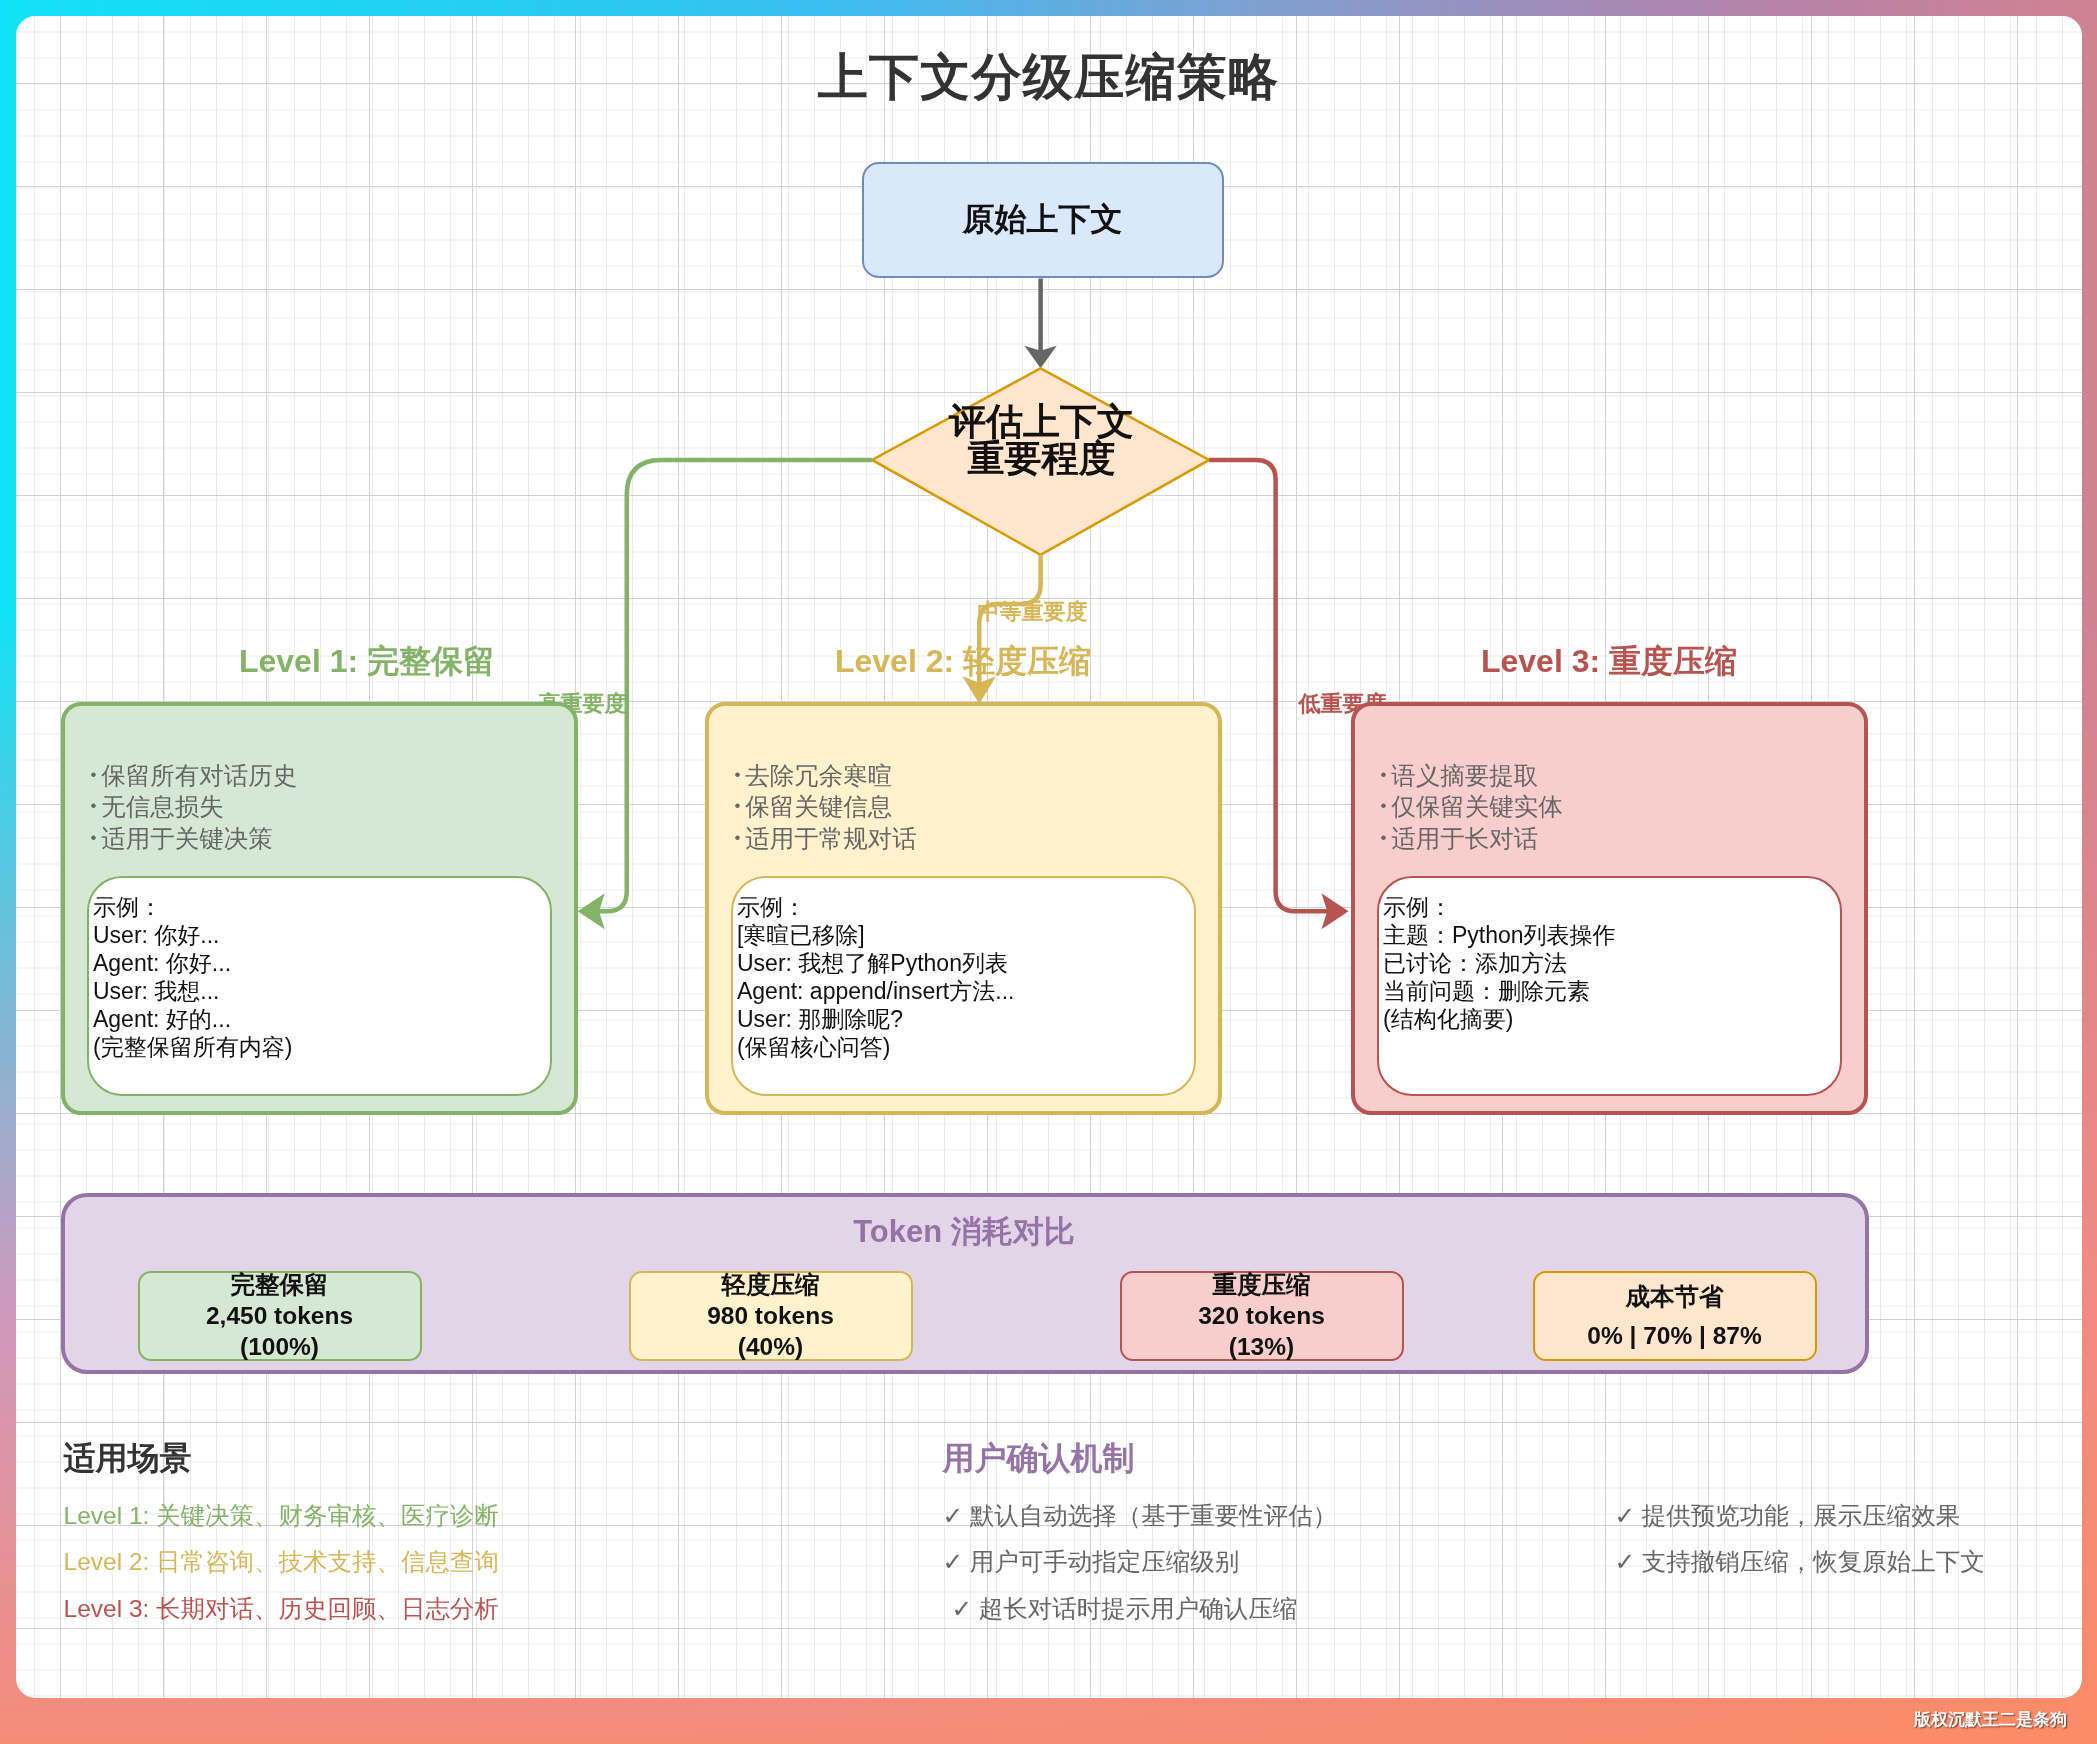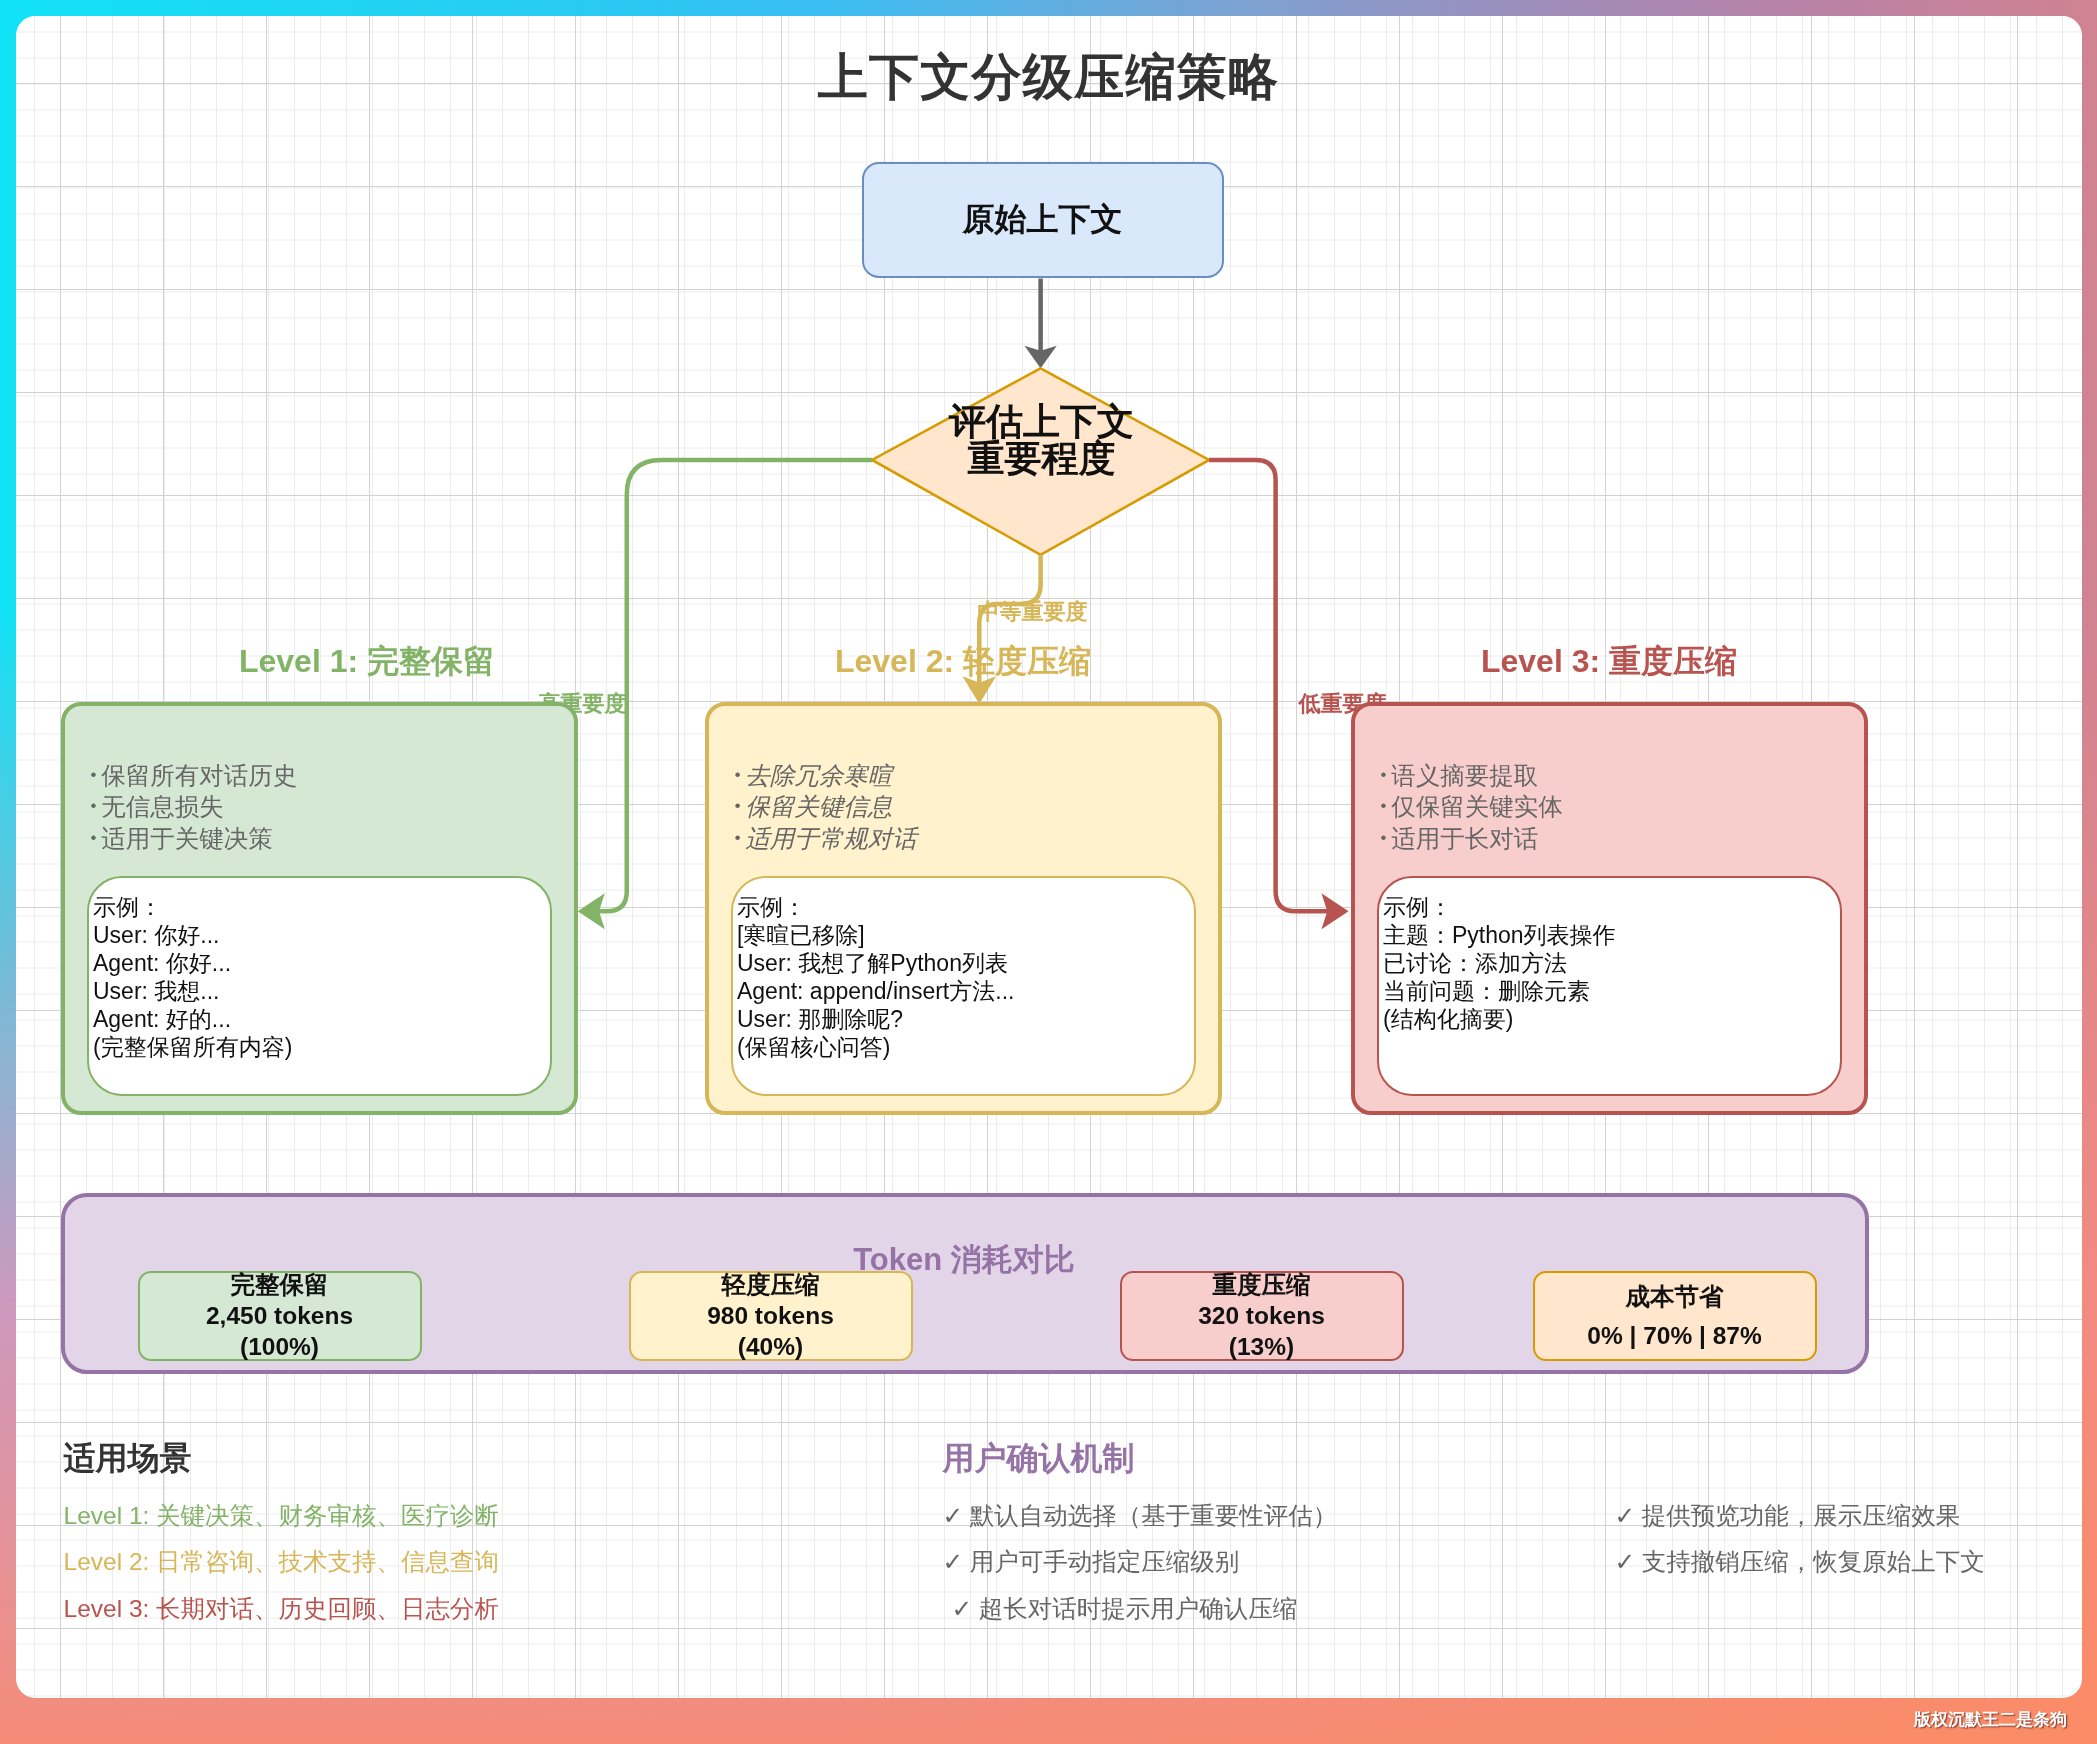--- a/index.html
+++ b/index.html
@@ -57,21 +57,21 @@
   .example {
     box-sizing: border-box; border-width: 2.6px; border-style: solid; border-radius: 35px;
     background: #fff; width: 465px; height: 220px;
     font-size: 23px; line-height: 28px; color: #111; padding: 15.5px 0 0 3.9px;
   }
   .edge-label { font-size: 22px; font-weight: bold; }
   .token-panel {
     left: 45px; top: 1177px; width: 1808px; height: 181px; box-sizing: border-box;
     background: #e1d5e7; border: 4.5px solid #9673a6; border-radius: 26px;
   }
-  .token-title { font-size: 31px; font-weight: bold; color: #9673a6; text-align: center; width: 1808px; left: -4.5px; top: 14px; margin-top: 28px; }
+  .token-title { font-size: 31px; font-weight: bold; color: #9673a6; text-align: center; width: 1808px; left: -4.5px; top: 14px; }
   .token-cell {
     box-sizing: border-box; width: 284px; height: 90px; border: 2.6px solid; border-radius: 13px;
     display: flex; flex-direction: column; align-items: center; justify-content: center;
     font-size: 24.5px; font-weight: bold; color: #111; line-height: 31px; text-align: center;
   }
   .section-title { font-size: 32px; font-weight: bold; }
   .scene { font-size: 24.5px; }
   .confirm { font-size: 24.5px; color: #666; }
   .watermark {
     right: 30px; bottom: 14px; font-size: 17px; font-weight: bold; color: #ffffff;
@@ -131,21 +131,21 @@
       <div>User: 你好...</div>
       <div>Agent: 你好...</div>
       <div>User: 我想...</div>
       <div>Agent: 好的...</div>
       <div>(完整保留所有内容)</div>
     </div>
   </div>
 
   <div class="abs level-title" style="left:689px; top:624px; color:#d6b656;">Level 2: 轻度压缩</div>
   <div class="abs lvl-box" style="left:689px; top:686px; background:#fff2cc; border-color:#d6b656;">
-    <div class="abs lvl-bullets" style="left:26px; top:53px;font-style:italic;">
+    <div class="abs lvl-bullets" style="left:26px; top:53px;">
       <div>去除冗余寒暄</div>
       <div>保留关键信息</div>
       <div>适用于常规对话</div>
     </div>
     <div class="abs example" style="left:22.6px; top:170px; border-color:#d6b656;">
       <div>示例：</div>
       <div>[寒暄已移除]</div>
       <div>User: 我想了解Python列表</div>
       <div>Agent: append/insert方法...</div>
       <div>User: 那删除呢?</div>

